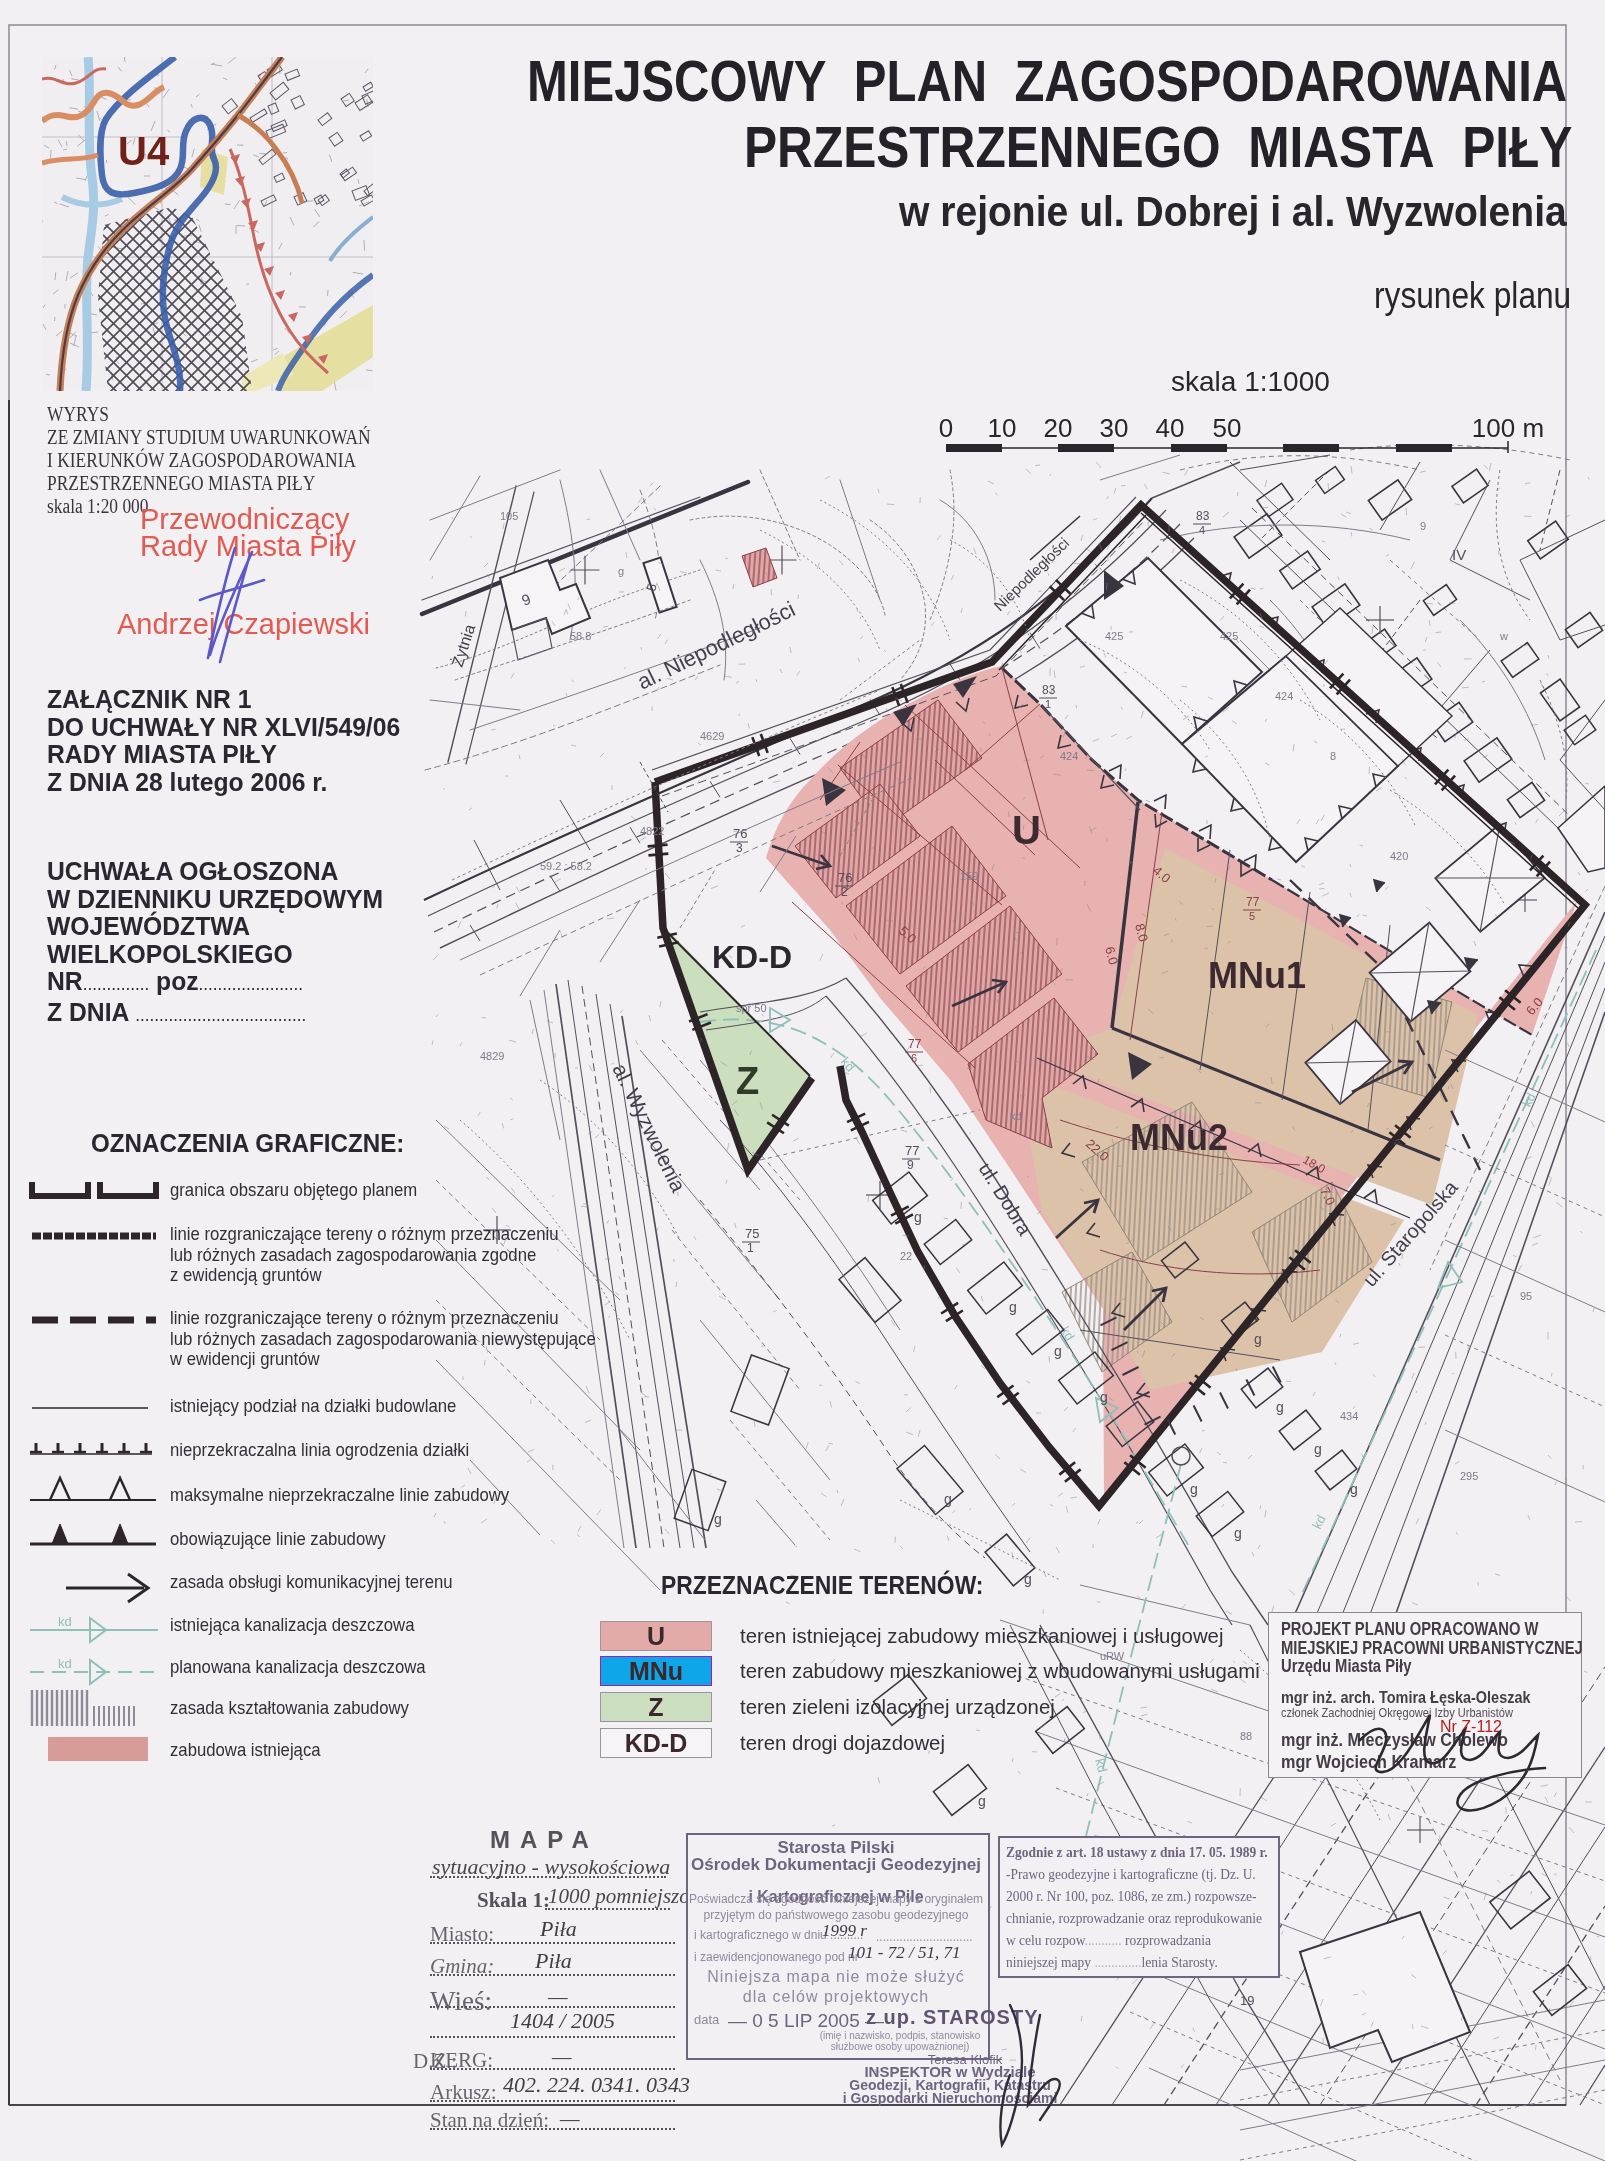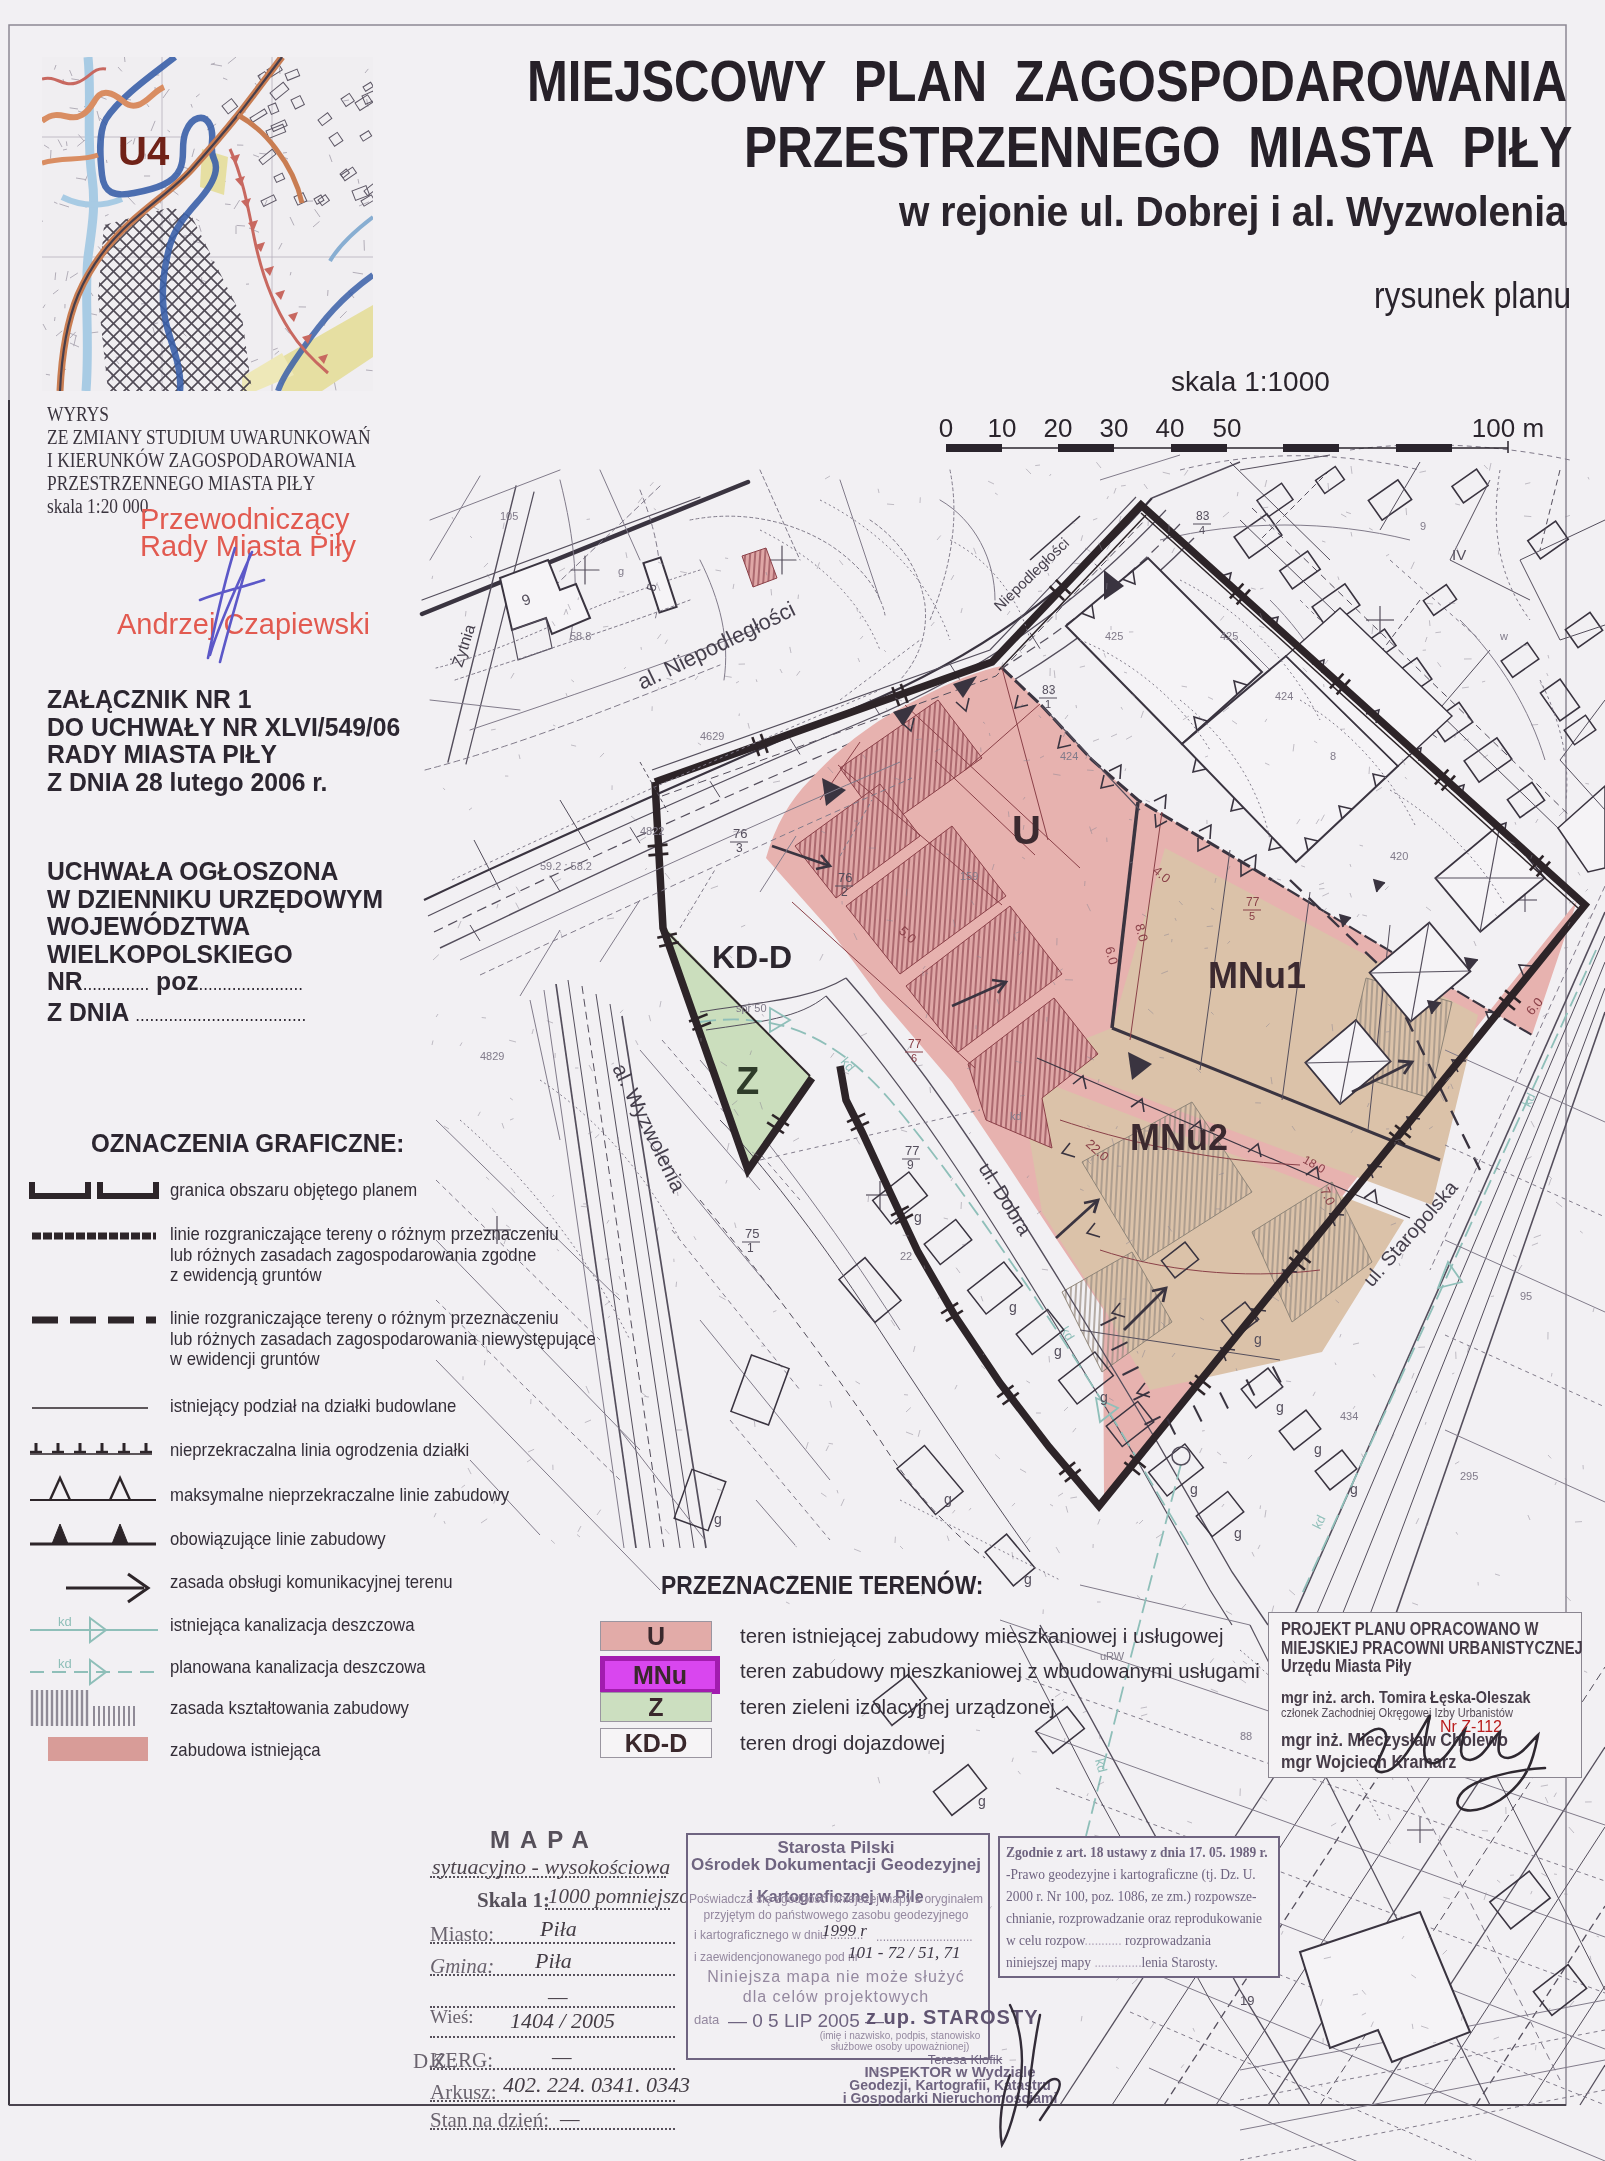--- a/index.html
+++ b/index.html
@@ -1674,21 +1674,21 @@
       <line x1="101" y1="546" x2="101" y2="566" stroke="#8f8a96" stroke-width="2"></line>
       <line x1="106" y1="546" x2="106" y2="566" stroke="#8f8a96" stroke-width="2"></line>
       <rect x="20" y="577" width="100" height="24" fill="#d89c98"></rect>
     </svg>
 
 <div class="abs nw" style="left:661px;top:1570px;font-size:26px;font-weight:bold;color:#2c2630;transform:scaleX(0.88);transform-origin:0 0;">PRZEZNACZENIE TERENÓW:</div>
 
 <div class="abs" style="left:600px;top:1621px;width:110px;height:28px;background:#e2aba8;border:1px solid #9a95a0;text-align:center;font-weight:bold;font-size:25px;color:#3a282c;line-height:28px;">U</div>
 <div class="abs nw" style="left:740px;top:1624px;font-size:21px;color:#342e38;transform:scaleX(0.97);transform-origin:0 0;">teren istniejącej zabudowy mieszkaniowej i usługowej</div>
 
-<div class="abs" style="left:600px;top:1656px;width:110px;height:28px;background:#d946ef;border:5px solid #a21caf;text-align:center;font-weight:bold;font-size:25px;color:#3a282c;line-height:28px;">MNu</div>
+<div class="abs" style="left:600px;top:1656px;width:110px;height:28px;background:#0ea5e9;border:1px solid #a21caf;text-align:center;font-weight:bold;font-size:25px;color:#3a282c;line-height:28px;">MNu</div>
 <div class="abs nw" style="left:740px;top:1659px;font-size:21px;color:#342e38;transform:scaleX(0.97);transform-origin:0 0;">teren zabudowy mieszkaniowej z wbudowanymi usługami</div>
 
 <div class="abs" style="left:600px;top:1692px;width:110px;height:28px;background:#ccdfc0;border:1px solid #9a95a0;text-align:center;font-weight:bold;font-size:25px;color:#3a282c;line-height:28px;">Z</div>
 <div class="abs nw" style="left:740px;top:1695px;font-size:21px;color:#342e38;transform:scaleX(0.97);transform-origin:0 0;">teren zieleni izolacyjnej urządzonej</div>
 
 <div class="abs" style="left:600px;top:1728px;width:110px;height:28px;background:#f6f4f6;border:1px solid #9a95a0;text-align:center;font-weight:bold;font-size:25px;color:#3a282c;line-height:28px;">KD-D</div>
 <div class="abs nw" style="left:740px;top:1731px;font-size:21px;color:#342e38;transform:scaleX(0.97);transform-origin:0 0;">teren drogi dojazdowej</div>
 
 <div class="abs" style="left:1268px;top:1612px;width:312px;height:164px;background:#f4f2f4;border:1px solid #8a8590;"></div>
 <div class="abs nw" style="left:1281px;top:1620px;font-size:18px;line-height:18.5px;font-weight:bold;color:#463c48;transform:scaleX(0.82);transform-origin:0 0;">PROJEKT PLANU OPRACOWANO W<br>MIEJSKIEJ PRACOWNI URBANISTYCZNEJ<br>Urzędu Miasta Piły</div>
@@ -1711,21 +1711,21 @@
 <div class="abs" style="left:545px;top:1908px;width:125px;border-bottom:2px dotted #56505a;"></div>
 
 <div class="abs ser nw" style="left:430px;top:1922px;font-size:21px;color:#6a636e;">Miasto:</div>
 <div class="abs" style="left:430px;top:1942px;width:245px;border-bottom:2px dotted #56505a;"></div>
 <div class="abs hand nw" style="left:540px;top:1916px;font-size:22px;color:#433c44;">Piła</div>
 
 <div class="abs ser nw" style="left:430px;top:1954px;font-size:21px;color:#6a636e;font-style:italic;">Gmina:</div>
 <div class="abs" style="left:430px;top:1974px;width:245px;border-bottom:2px dotted #56505a;"></div>
 <div class="abs hand nw" style="left:535px;top:1948px;font-size:22px;color:#433c44;">Piła</div>
 
-<div class="abs ser nw" style="left:430px;top:1986px;font-size:19px;color:#6a636e;margin-top:20px;">Wieś:</div>
+<div class="abs ser nw" style="left:430px;top:1986px;font-size:27px;color:#6a636e;">Wieś:</div>
 <div class="abs" style="left:430px;top:2006px;width:245px;border-bottom:2px dotted #56505a;"></div>
 <div class="abs hand nw" style="left:548px;top:1984px;font-size:22px;color:#433c44;">—</div>
 
 <div class="abs ser nw" style="left:413px;top:2016px;font-size:21px;color:#6a636e;margin-top:33px;">D.Z.:</div>
 <div class="abs" style="left:430px;top:2036px;width:245px;border-bottom:2px dotted #56505a;"></div>
 <div class="abs hand nw" style="left:510px;top:2008px;font-size:22px;color:#433c44;">1404 / 2005</div>
 
 <div class="abs ser nw" style="left:430px;top:2048px;font-size:21px;color:#6a636e;">KERG:</div>
 <div class="abs" style="left:430px;top:2068px;width:245px;border-bottom:2px dotted #56505a;"></div>
 <div class="abs hand nw" style="left:552px;top:2044px;font-size:22px;color:#433c44;">—</div>

